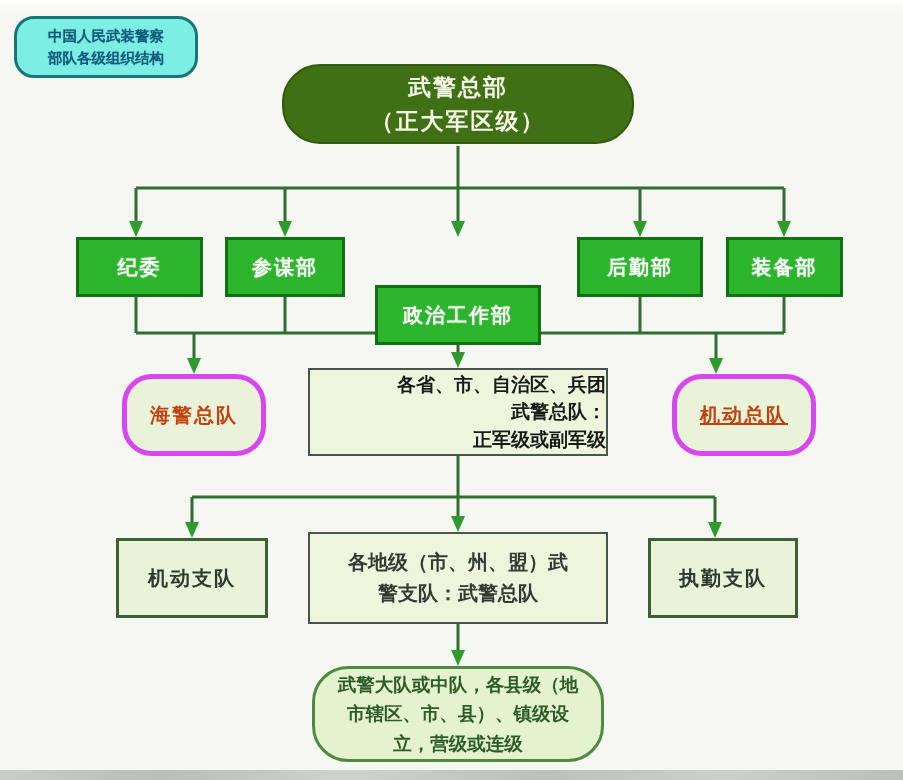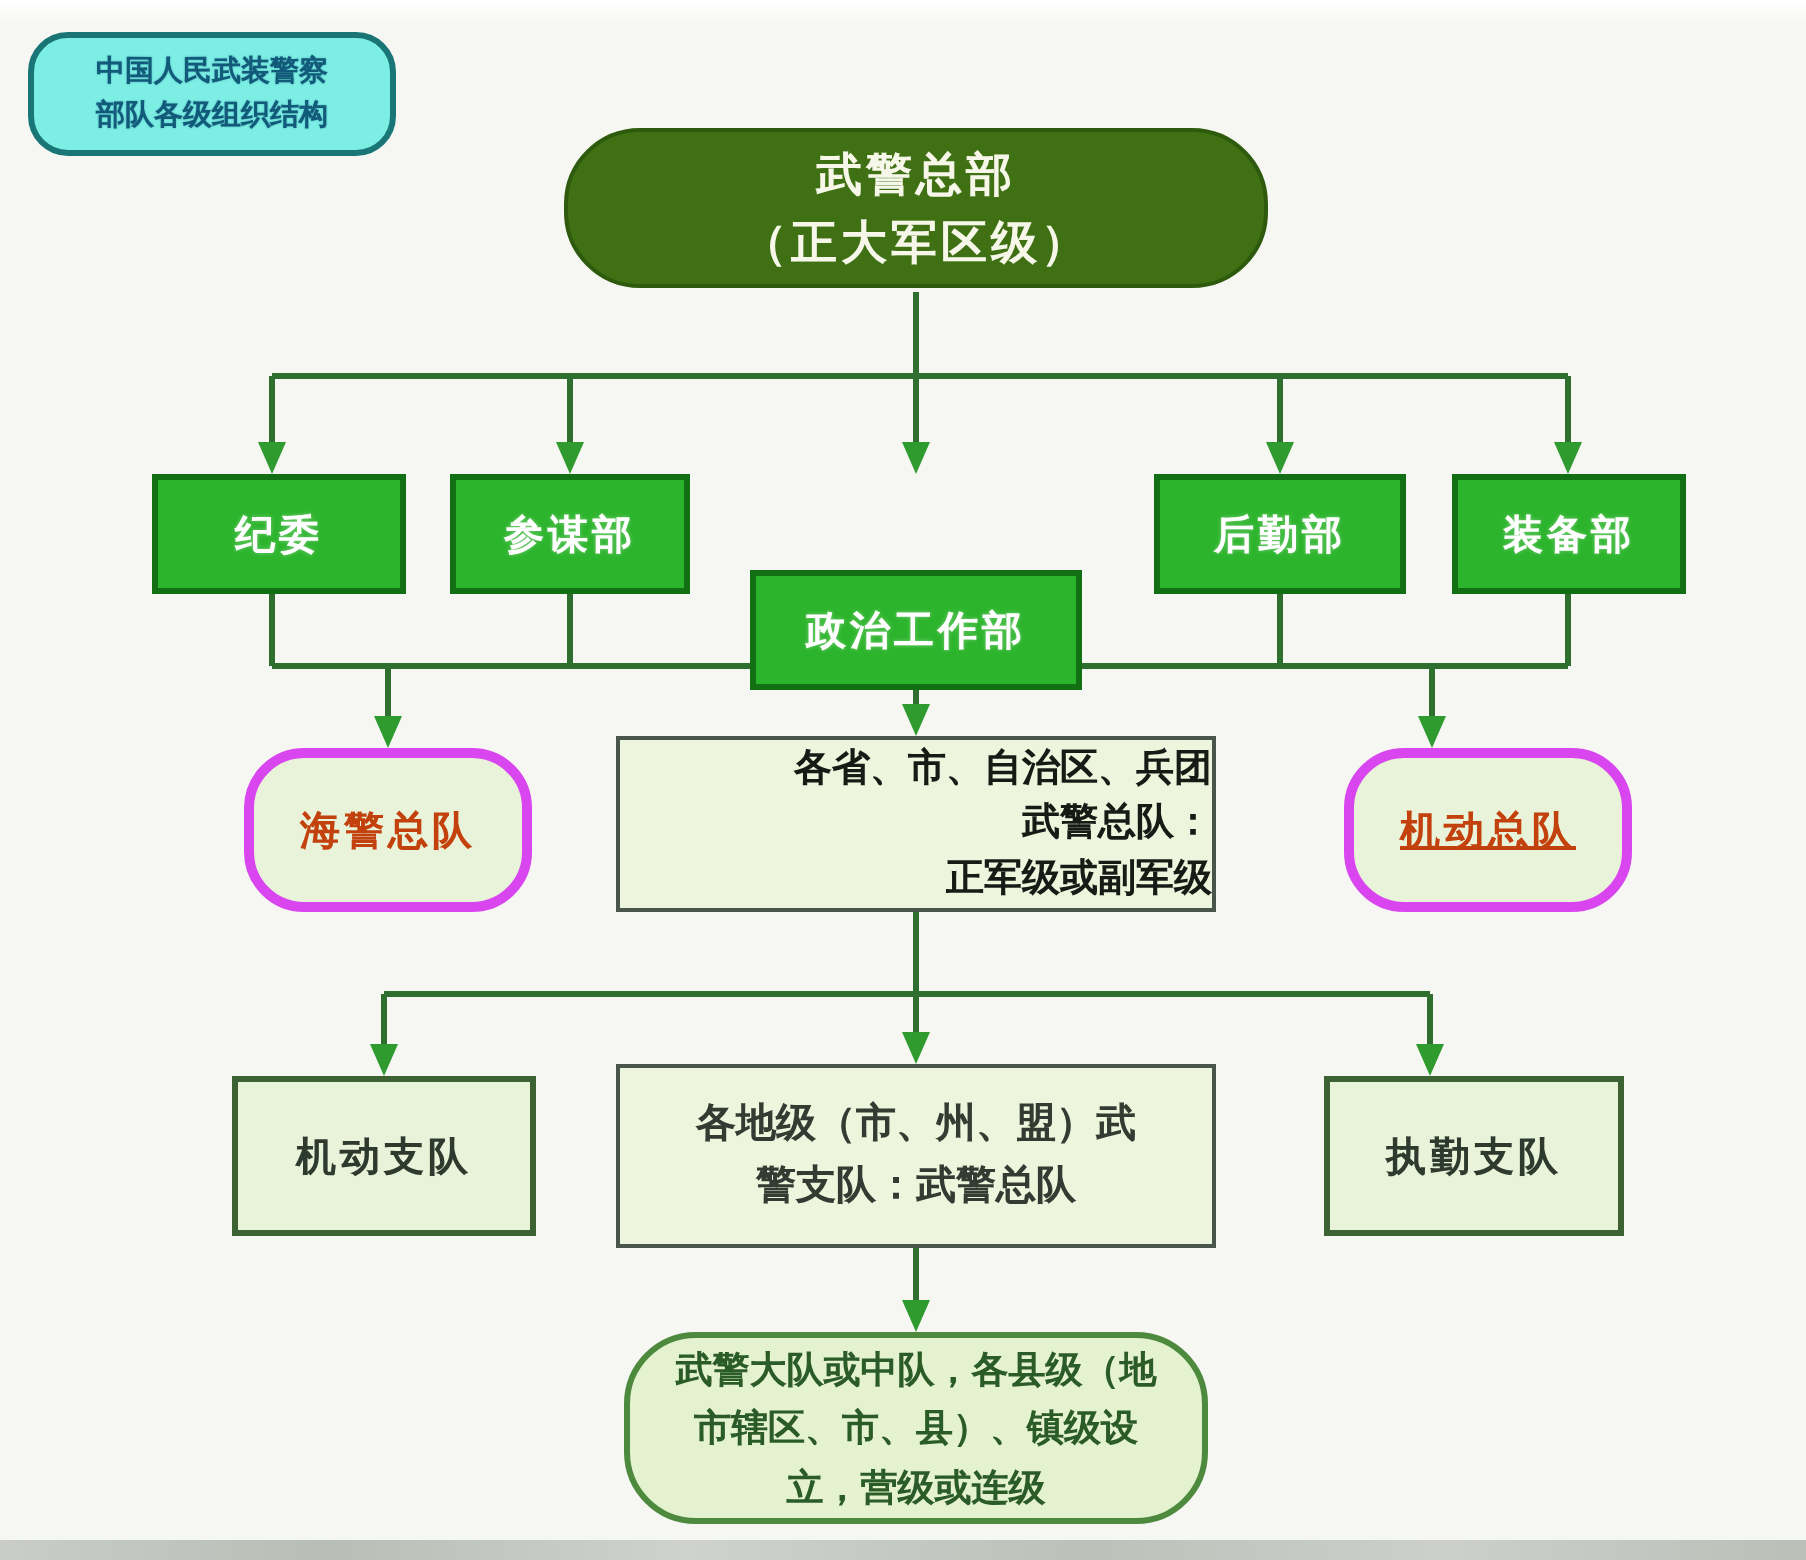--- a/index.html
+++ b/index.html
@@ -48,21 +48,21 @@
   }
   .pill.l3a{left:122px;top:374px;width:144px;height:82px;}
   .pill.l3c{left:672px;top:374px;width:144px;height:82px;text-decoration:underline;}
   .rectbox{
     background:#edf5dc;border:2px solid #49544a;
     color:#161b16;font-weight:600;
   }
   .rect3{left:308px;top:368px;width:300px;height:88px;font-size:19px;line-height:1.45;align-items:flex-end;}
   .rect4l{left:116px;top:538px;width:152px;height:80px;background:#e9f3da;border:3px solid #3c6132;color:#2e3a2e;font-size:20px;font-weight:bold;letter-spacing:2px;}
   .rect4c{left:308px;top:532px;width:300px;height:92px;font-size:20px;font-weight:bold;line-height:1.55;color:#333b33;}
-  .rect4r{left:662px;top:538px;width:150px;height:80px;background:#e9f3da;border:3px solid #3c6132;color:#2e3a2e;font-size:20px;font-weight:bold;letter-spacing:2px;}
+  .rect4r{left:648px;top:538px;width:150px;height:80px;background:#e9f3da;border:3px solid #3c6132;color:#2e3a2e;font-size:20px;font-weight:bold;letter-spacing:2px;}
   .bottom{
     left:312px;top:666px;width:292px;height:96px;
     background:#e5f2d0;border:3px solid #4d8a3e;border-radius:36px;
     color:#2b5c28;font-size:18.5px;font-weight:bold;line-height:1.6;
   }
   .letterbox{
     position:absolute;left:0;bottom:0;width:903px;height:10px;z-index:3;
     background:linear-gradient(90deg,#c2c6c0 0%,#aeb3ac 18%,#c8ccc6 38%,#b2b7b0 60%,#c5c9c3 80%,#b0b5ae 100%);
     opacity:.85;
   }

